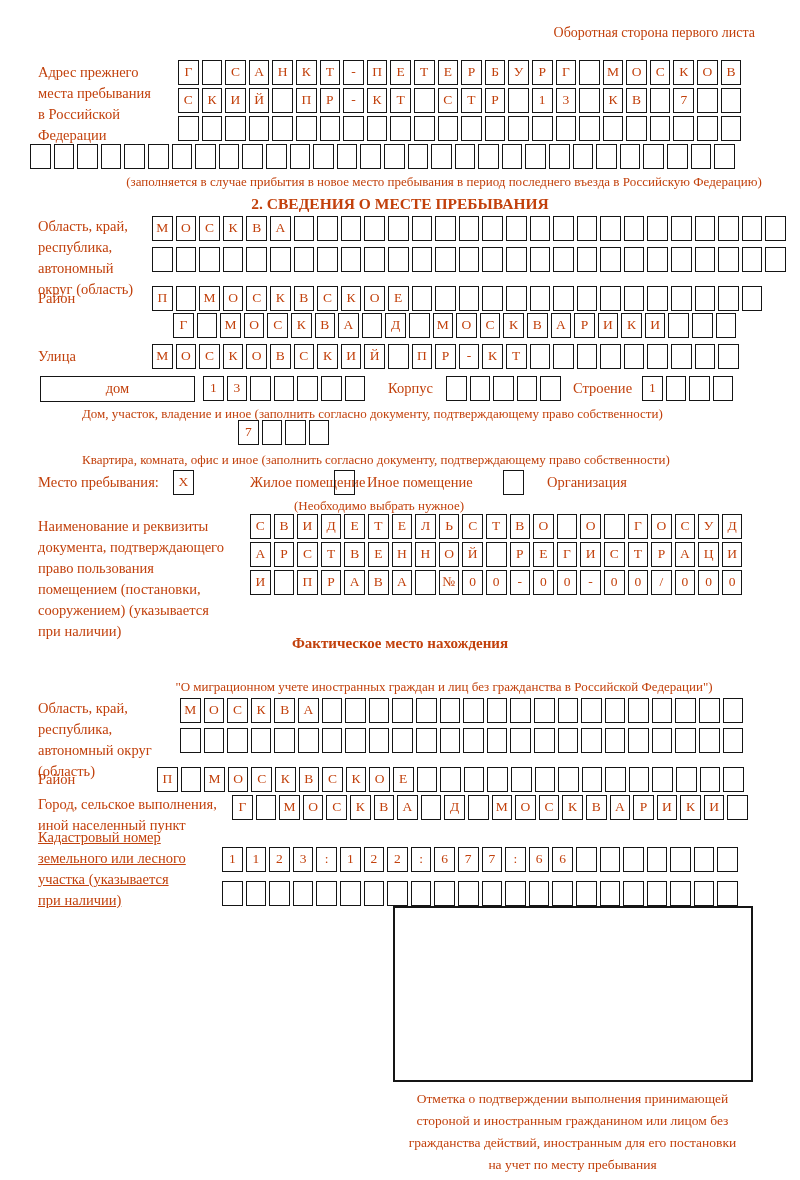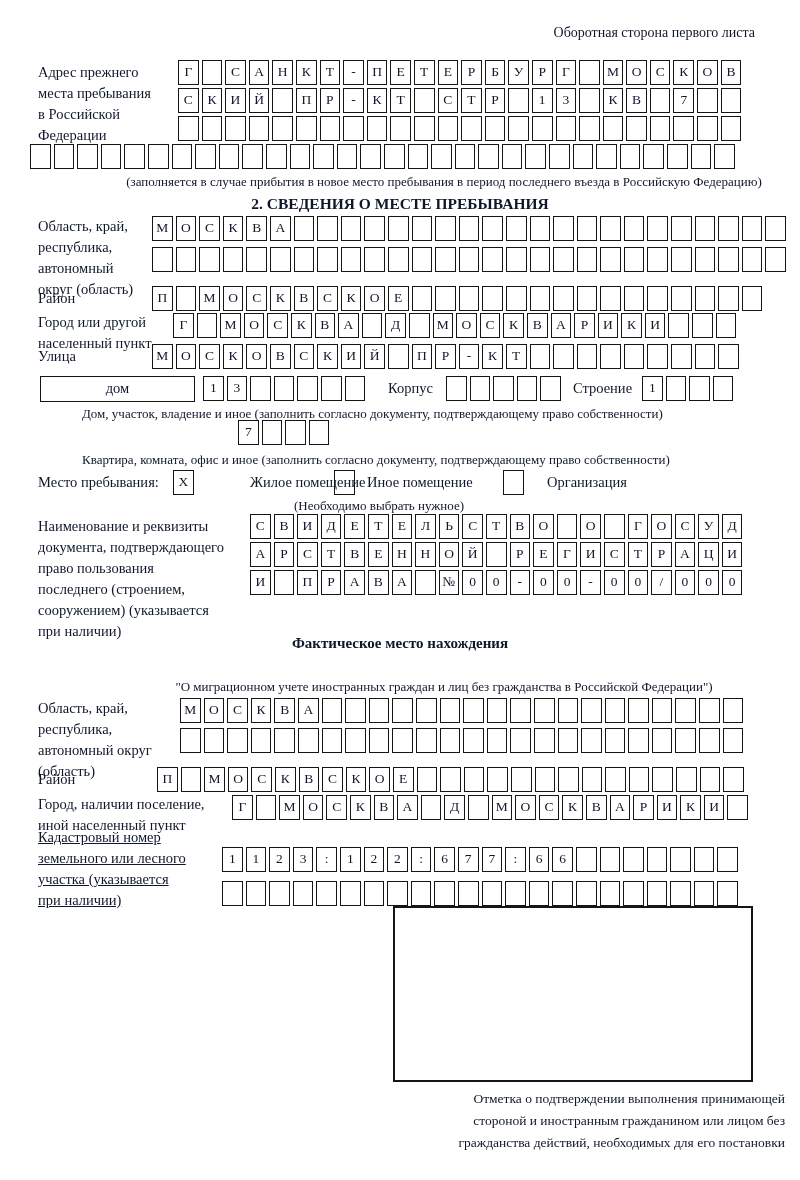--- a/index.html
+++ b/index.html
@@ -1,30 +1,30 @@
 <!DOCTYPE html>
 <html><head>
 <meta charset="utf-8">
 <style>
   html,body{margin:0;padding:0;background:#fff;}
   .page{position:relative;width:800px;height:1180px;background:#fff;overflow:hidden;
-        font-family:"Liberation Serif",serif;color:#0f172a;}
+        font-family:"Liberation Serif",serif;color:#c2410c;}
   .abs{position:absolute;}
   .lbl{font-size:14.5px;line-height:21px;white-space:nowrap;}
   .cap{font-size:13px;white-space:nowrap;padding-left:44px;}
   .title{font-size:15.5px;font-weight:bold;white-space:nowrap;}
   .center{left:0;width:800px;text-align:center;}
   .cellrow{white-space:nowrap;line-height:0;}
   .cell{display:inline-block;box-sizing:border-box;width:20.6px;height:25px;margin-right:3px;
         border:1.6px solid #151515;text-align:center;
         font:13.5px/21px "Liberation Serif",serif;vertical-align:top;}
   .bigbox{box-sizing:border-box;border:1.6px solid #151515;height:26px;
           text-align:center;font:14.5px/23px "Liberation Serif",serif;}
   .stampbox{box-sizing:border-box;border:2px solid #151515;background:#fff;}
-  .stampcap{font-size:13.5px;line-height:22px;text-align:right;}
+  .stampcap{font-size:13.5px;line-height:22px;text-align:center;}
 </style>
 </head>
 <body>
 
 <div class="page">
 
   <div class="abs lbl" style="left:0;top:22px;width:755px;text-align:right;font-size:14px;">Оборотная сторона первого листа</div>
 
   <div class="abs lbl" style="left:38px;top:62px;">
     <div>Адрес прежнего</div>
@@ -45,24 +45,20 @@
     <div>республика,</div>
     <div>автономный</div>
     <div>округ (область)</div>
   </div>
   <div class="abs cellrow" style="left:152px;top:216px;"><span class="cell">М</span><span class="cell">О</span><span class="cell">С</span><span class="cell">К</span><span class="cell">В</span><span class="cell">А</span><span class="cell"></span><span class="cell"></span><span class="cell"></span><span class="cell"></span><span class="cell"></span><span class="cell"></span><span class="cell"></span><span class="cell"></span><span class="cell"></span><span class="cell"></span><span class="cell"></span><span class="cell"></span><span class="cell"></span><span class="cell"></span><span class="cell"></span><span class="cell"></span><span class="cell"></span><span class="cell"></span><span class="cell"></span><span class="cell"></span><span class="cell"></span></div>
   <div class="abs cellrow" style="left:152px;top:247px;"><span class="cell"></span><span class="cell"></span><span class="cell"></span><span class="cell"></span><span class="cell"></span><span class="cell"></span><span class="cell"></span><span class="cell"></span><span class="cell"></span><span class="cell"></span><span class="cell"></span><span class="cell"></span><span class="cell"></span><span class="cell"></span><span class="cell"></span><span class="cell"></span><span class="cell"></span><span class="cell"></span><span class="cell"></span><span class="cell"></span><span class="cell"></span><span class="cell"></span><span class="cell"></span><span class="cell"></span><span class="cell"></span><span class="cell"></span><span class="cell"></span></div>
 
   <div class="abs lbl" style="left:38px;top:288px;">Район</div>
   <div class="abs cellrow" style="left:152px;top:286px;"><span class="cell">П</span><span class="cell"></span><span class="cell">М</span><span class="cell">О</span><span class="cell">С</span><span class="cell">К</span><span class="cell">В</span><span class="cell">С</span><span class="cell">К</span><span class="cell">О</span><span class="cell">Е</span><span class="cell"></span><span class="cell"></span><span class="cell"></span><span class="cell"></span><span class="cell"></span><span class="cell"></span><span class="cell"></span><span class="cell"></span><span class="cell"></span><span class="cell"></span><span class="cell"></span><span class="cell"></span><span class="cell"></span><span class="cell"></span><span class="cell"></span></div>
 
-  <div class="abs lbl" style="left:38px;top:312px;">
-    <div>Город или другой</div>
-    <div>населенный пункт</div>
-  </div>
   <div class="abs cellrow" style="left:173px;top:313px;"><span class="cell">Г</span><span class="cell"></span><span class="cell">М</span><span class="cell">О</span><span class="cell">С</span><span class="cell">К</span><span class="cell">В</span><span class="cell">А</span><span class="cell"></span><span class="cell">Д</span><span class="cell"></span><span class="cell">М</span><span class="cell">О</span><span class="cell">С</span><span class="cell">К</span><span class="cell">В</span><span class="cell">А</span><span class="cell">Р</span><span class="cell">И</span><span class="cell">К</span><span class="cell">И</span><span class="cell"></span><span class="cell"></span><span class="cell"></span></div>
 
   <div class="abs lbl" style="left:38px;top:346px;">Улица</div>
   <div class="abs cellrow" style="left:152px;top:344px;"><span class="cell">М</span><span class="cell">О</span><span class="cell">С</span><span class="cell">К</span><span class="cell">О</span><span class="cell">В</span><span class="cell">С</span><span class="cell">К</span><span class="cell">И</span><span class="cell">Й</span><span class="cell"></span><span class="cell">П</span><span class="cell">Р</span><span class="cell">-</span><span class="cell">К</span><span class="cell">Т</span><span class="cell"></span><span class="cell"></span><span class="cell"></span><span class="cell"></span><span class="cell"></span><span class="cell"></span><span class="cell"></span><span class="cell"></span><span class="cell"></span></div>
 
   <div class="abs bigbox" style="left:40px;top:376px;width:155px;">дом</div>
   <div class="abs cellrow" style="left:203px;top:376px;"><span class="cell">1</span><span class="cell">3</span><span class="cell"></span><span class="cell"></span><span class="cell"></span><span class="cell"></span><span class="cell"></span></div>
   <div class="abs lbl" style="left:388px;top:378px;">Корпус</div>
   <div class="abs cellrow" style="left:446px;top:376px;"><span class="cell"></span><span class="cell"></span><span class="cell"></span><span class="cell"></span><span class="cell"></span></div>
   <div class="abs lbl" style="left:573px;top:378px;">Строение</div>
@@ -78,21 +74,21 @@
   <div class="abs cellrow" style="left:334px;top:470px;"><span class="cell"></span></div>
   <div class="abs lbl" style="left:367px;top:472px;">Иное помещение</div>
   <div class="abs cellrow" style="left:503px;top:470px;"><span class="cell"></span></div>
   <div class="abs lbl" style="left:547px;top:472px;">Организация</div>
   <div class="abs cap" style="left:150px;top:498px;width:370px;text-align:center;">(Необходимо выбрать нужное)</div>
 
   <div class="abs lbl" style="left:38px;top:516px;">
     <div>Наименование и реквизиты</div>
     <div>документа, подтверждающего</div>
     <div>право пользования</div>
-    <div>последнего (строением,</div>
+    <div>помещением (постановки,</div>
     <div>сооружением) (указывается</div>
     <div>при наличии)</div>
   </div>
   <div class="abs cellrow" style="left:250px;top:514px;"><span class="cell">С</span><span class="cell">В</span><span class="cell">И</span><span class="cell">Д</span><span class="cell">Е</span><span class="cell">Т</span><span class="cell">Е</span><span class="cell">Л</span><span class="cell">Ь</span><span class="cell">С</span><span class="cell">Т</span><span class="cell">В</span><span class="cell">О</span><span class="cell"></span><span class="cell">О</span><span class="cell"></span><span class="cell">Г</span><span class="cell">О</span><span class="cell">С</span><span class="cell">У</span><span class="cell">Д</span></div>
   <div class="abs cellrow" style="left:250px;top:542px;"><span class="cell">А</span><span class="cell">Р</span><span class="cell">С</span><span class="cell">Т</span><span class="cell">В</span><span class="cell">Е</span><span class="cell">Н</span><span class="cell">Н</span><span class="cell">О</span><span class="cell">Й</span><span class="cell"></span><span class="cell">Р</span><span class="cell">Е</span><span class="cell">Г</span><span class="cell">И</span><span class="cell">С</span><span class="cell">Т</span><span class="cell">Р</span><span class="cell">А</span><span class="cell">Ц</span><span class="cell">И</span></div>
   <div class="abs cellrow" style="left:250px;top:570px;"><span class="cell">И</span><span class="cell"></span><span class="cell">П</span><span class="cell">Р</span><span class="cell">А</span><span class="cell">В</span><span class="cell">А</span><span class="cell"></span><span class="cell">№</span><span class="cell">0</span><span class="cell">0</span><span class="cell">-</span><span class="cell">0</span><span class="cell">0</span><span class="cell">-</span><span class="cell">0</span><span class="cell">0</span><span class="cell">/</span><span class="cell">0</span><span class="cell">0</span><span class="cell">0</span></div>
 
   <div class="abs title center" style="top:635px;font-size:15px;">Фактическое место нахождения</div>
   <div class="abs cap center" style="top:679px;">"О миграционном учете иностранных граждан и лиц без гражданства в Российской Федерации")</div>
 
@@ -102,34 +98,35 @@
     <div>автономный округ</div>
     <div>(область)</div>
   </div>
   <div class="abs cellrow" style="left:180px;top:698px;"><span class="cell">М</span><span class="cell">О</span><span class="cell">С</span><span class="cell">К</span><span class="cell">В</span><span class="cell">А</span><span class="cell"></span><span class="cell"></span><span class="cell"></span><span class="cell"></span><span class="cell"></span><span class="cell"></span><span class="cell"></span><span class="cell"></span><span class="cell"></span><span class="cell"></span><span class="cell"></span><span class="cell"></span><span class="cell"></span><span class="cell"></span><span class="cell"></span><span class="cell"></span><span class="cell"></span><span class="cell"></span></div>
   <div class="abs cellrow" style="left:180px;top:728px;"><span class="cell"></span><span class="cell"></span><span class="cell"></span><span class="cell"></span><span class="cell"></span><span class="cell"></span><span class="cell"></span><span class="cell"></span><span class="cell"></span><span class="cell"></span><span class="cell"></span><span class="cell"></span><span class="cell"></span><span class="cell"></span><span class="cell"></span><span class="cell"></span><span class="cell"></span><span class="cell"></span><span class="cell"></span><span class="cell"></span><span class="cell"></span><span class="cell"></span><span class="cell"></span><span class="cell"></span></div>
 
   <div class="abs lbl" style="left:38px;top:769px;">Район</div>
   <div class="abs cellrow" style="left:157px;top:767px;"><span class="cell">П</span><span class="cell"></span><span class="cell">М</span><span class="cell">О</span><span class="cell">С</span><span class="cell">К</span><span class="cell">В</span><span class="cell">С</span><span class="cell">К</span><span class="cell">О</span><span class="cell">Е</span><span class="cell"></span><span class="cell"></span><span class="cell"></span><span class="cell"></span><span class="cell"></span><span class="cell"></span><span class="cell"></span><span class="cell"></span><span class="cell"></span><span class="cell"></span><span class="cell"></span><span class="cell"></span><span class="cell"></span><span class="cell"></span></div>
 
   <div class="abs lbl" style="left:38px;top:794px;">
-    <div>Город, наличии поселение,</div>
+    <div>Город, сельское выполнения,</div>
     <div>иной населенный пункт</div>
   </div>
   <div class="abs cellrow" style="left:232px;top:795px;"><span class="cell">Г</span><span class="cell"></span><span class="cell">М</span><span class="cell">О</span><span class="cell">С</span><span class="cell">К</span><span class="cell">В</span><span class="cell">А</span><span class="cell"></span><span class="cell">Д</span><span class="cell"></span><span class="cell">М</span><span class="cell">О</span><span class="cell">С</span><span class="cell">К</span><span class="cell">В</span><span class="cell">А</span><span class="cell">Р</span><span class="cell">И</span><span class="cell">К</span><span class="cell">И</span><span class="cell"></span></div>
 
   <div class="abs lbl" style="left:38px;top:827px;text-decoration:underline;">
     <div>Кадастровый номер</div>
     <div>земельного или лесного</div>
     <div>участка (указывается</div>
     <div>при наличии)</div>
   </div>
   <div class="abs cellrow" style="left:222px;top:847px;"><span class="cell">1</span><span class="cell">1</span><span class="cell">2</span><span class="cell">3</span><span class="cell">:</span><span class="cell">1</span><span class="cell">2</span><span class="cell">2</span><span class="cell">:</span><span class="cell">6</span><span class="cell">7</span><span class="cell">7</span><span class="cell">:</span><span class="cell">6</span><span class="cell">6</span><span class="cell"></span><span class="cell"></span><span class="cell"></span><span class="cell"></span><span class="cell"></span><span class="cell"></span><span class="cell"></span></div>
   <div class="abs cellrow" style="left:222px;top:881px;"><span class="cell"></span><span class="cell"></span><span class="cell"></span><span class="cell"></span><span class="cell"></span><span class="cell"></span><span class="cell"></span><span class="cell"></span><span class="cell"></span><span class="cell"></span><span class="cell"></span><span class="cell"></span><span class="cell"></span><span class="cell"></span><span class="cell"></span><span class="cell"></span><span class="cell"></span><span class="cell"></span><span class="cell"></span><span class="cell"></span><span class="cell"></span><span class="cell"></span></div>
 
   <div class="abs stampbox" style="left:393px;top:906px;width:360px;height:176px;"></div>
   <div class="abs stampcap" style="left:360px;top:1088px;width:425px;">
     <div>Отметка о подтверждении выполнения принимающей</div>
     <div>стороной и иностранным гражданином или лицом без</div>
-    <div>гражданства действий, необходимых для его постановки</div>
+    <div>гражданства действий, иностранным для его постановки</div>
+    <div>на учет по месту пребывания</div>
   </div>
 
 </div>
 
 </body></html>

